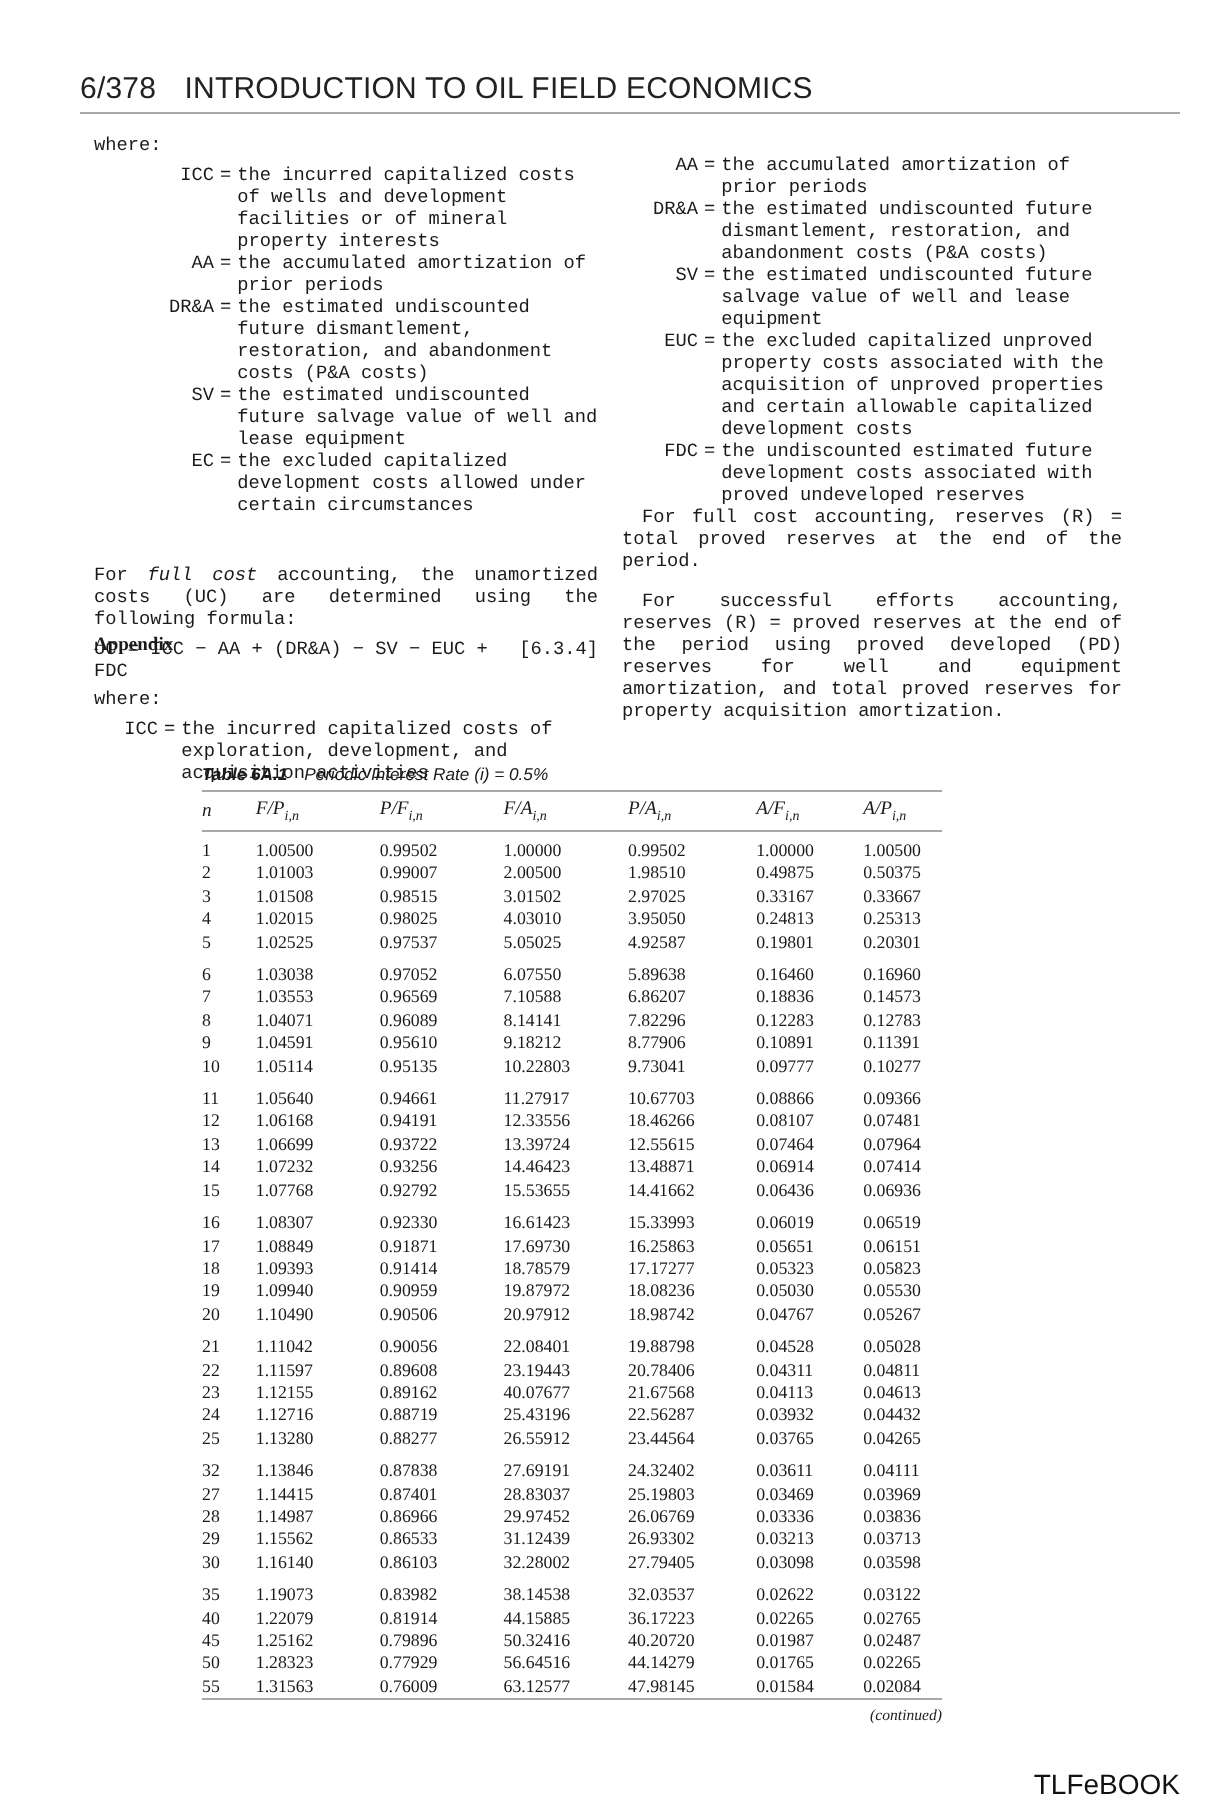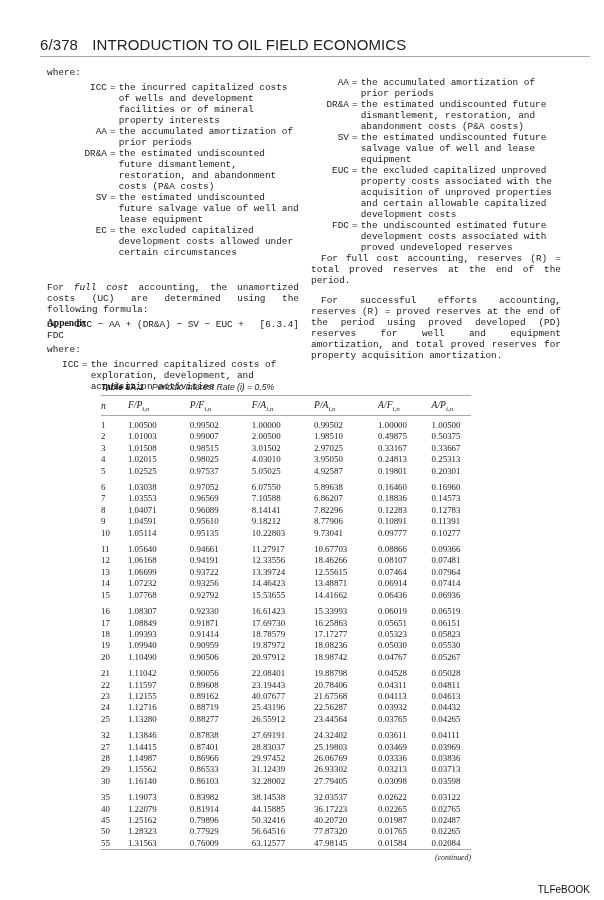--- a/index.html
+++ b/index.html
@@ -61,21 +61,21 @@
   .c3 { width: 64px; }
   .c4 { width: 66px; font-family: Liberation Serif, serif; }
   .c5 { width: 55px; }
   .c6 { width: 40px; }
   .continued {
     text-align: right; font-style: italic; font-size: 7.8px; margin-top: 3px;
     font-family: "Liberation Serif", serif;
   }
   .watermark {
     position: absolute; right: 14px; top: 884px;
-    font-family: "Liberation Sans", sans-serif; font-size: 10px; color: #111;
+    font-family: "Liberation Sans", sans-serif; font-size: 14px; color: #111;
   }
 </style>
 </head>
 <body>
 
 <div class="running-head">
   <span class="pg">6/378</span>
   <span>INTRODUCTION TO OIL FIELD ECONOMICS</span>
 </div>
 
@@ -470,21 +470,21 @@
           <td class="c3">50.32416</td>
           <td class="c4">40.20720</td>
           <td class="c5">0.01987</td>
           <td class="c6">0.02487</td>
         </tr>
         <tr>
           <td class="c0">50</td>
           <td class="c1">1.28323</td>
           <td class="c2">0.77929</td>
           <td class="c3">56.64516</td>
-          <td class="c4">77.87320</td>
+          <td class="c4">44.14279</td>
           <td class="c5">0.01765</td>
           <td class="c6">0.02265</td>
         </tr>
         <tr>
           <td class="c0">55</td>
           <td class="c1">1.31563</td>
           <td class="c2">0.76009</td>
           <td class="c3">63.12577</td>
           <td class="c4">47.98145</td>
           <td class="c5">0.01584</td>

